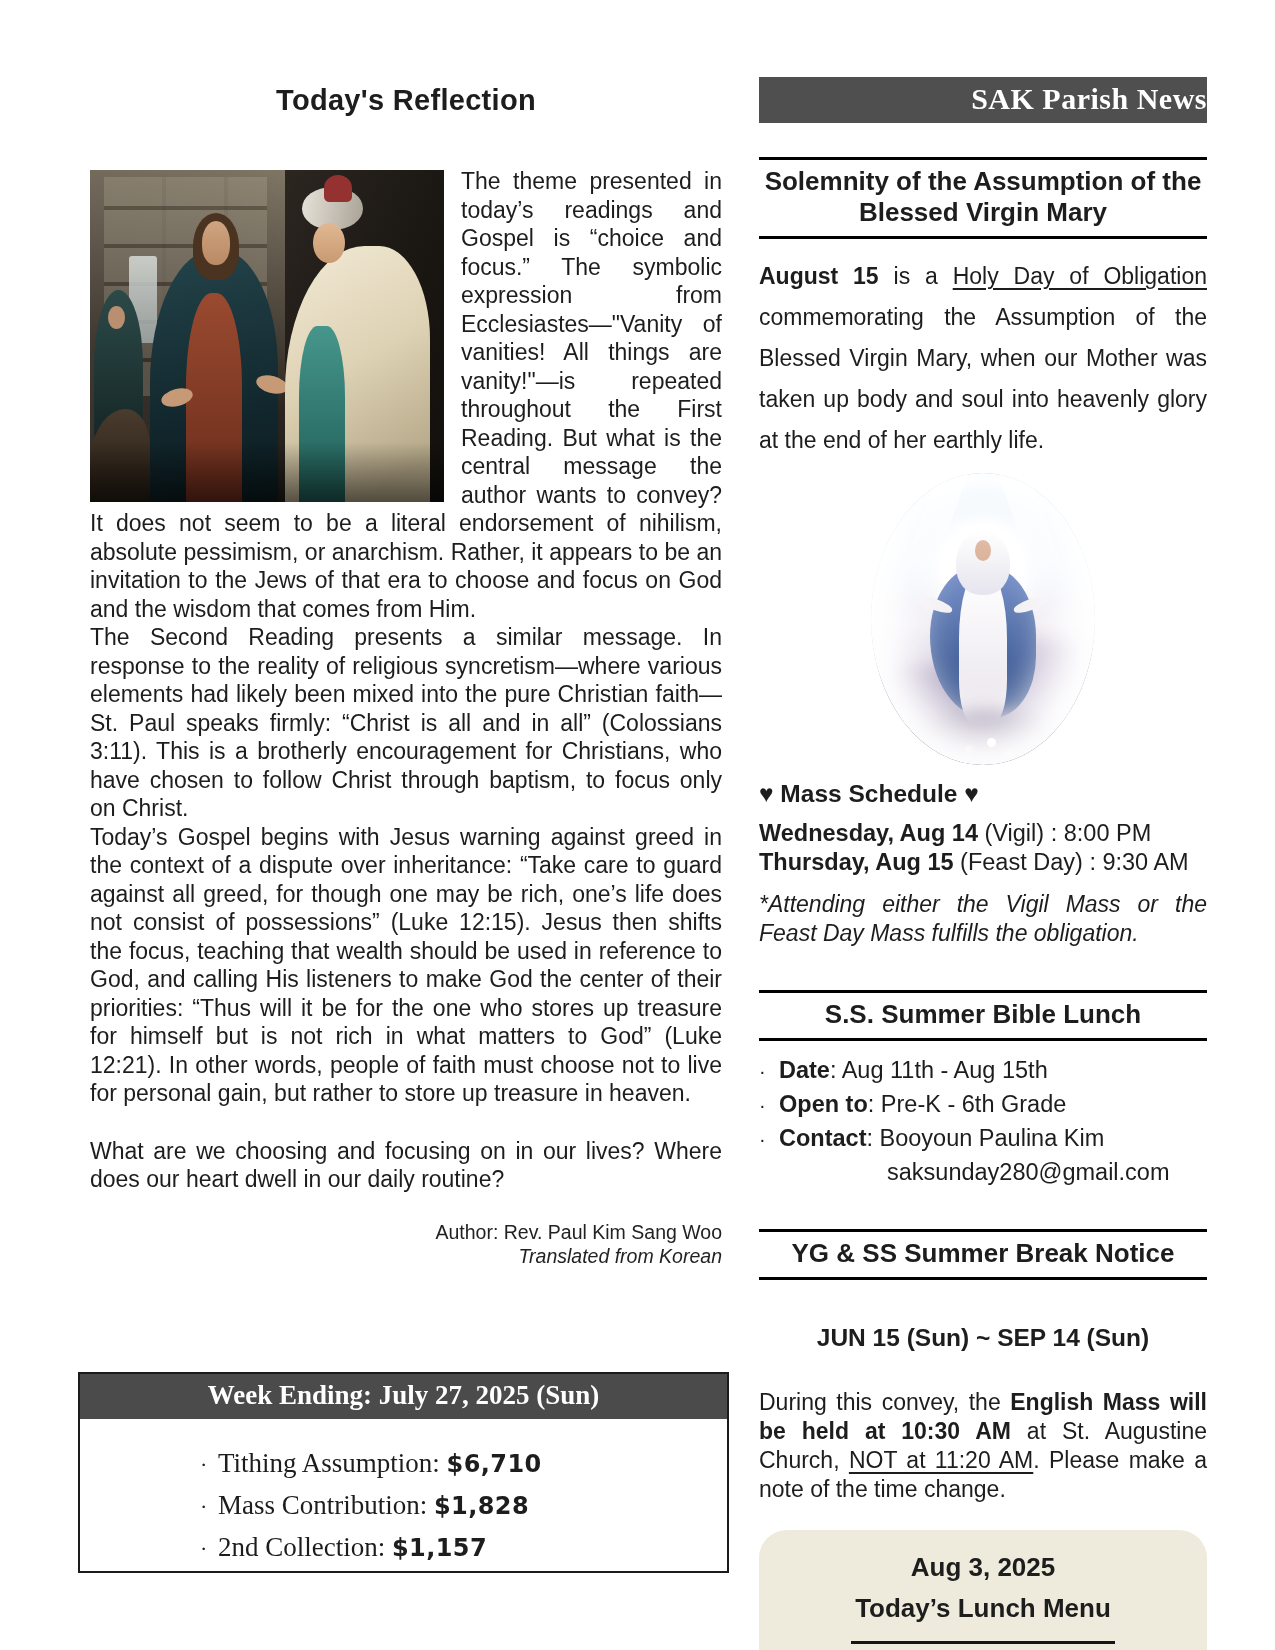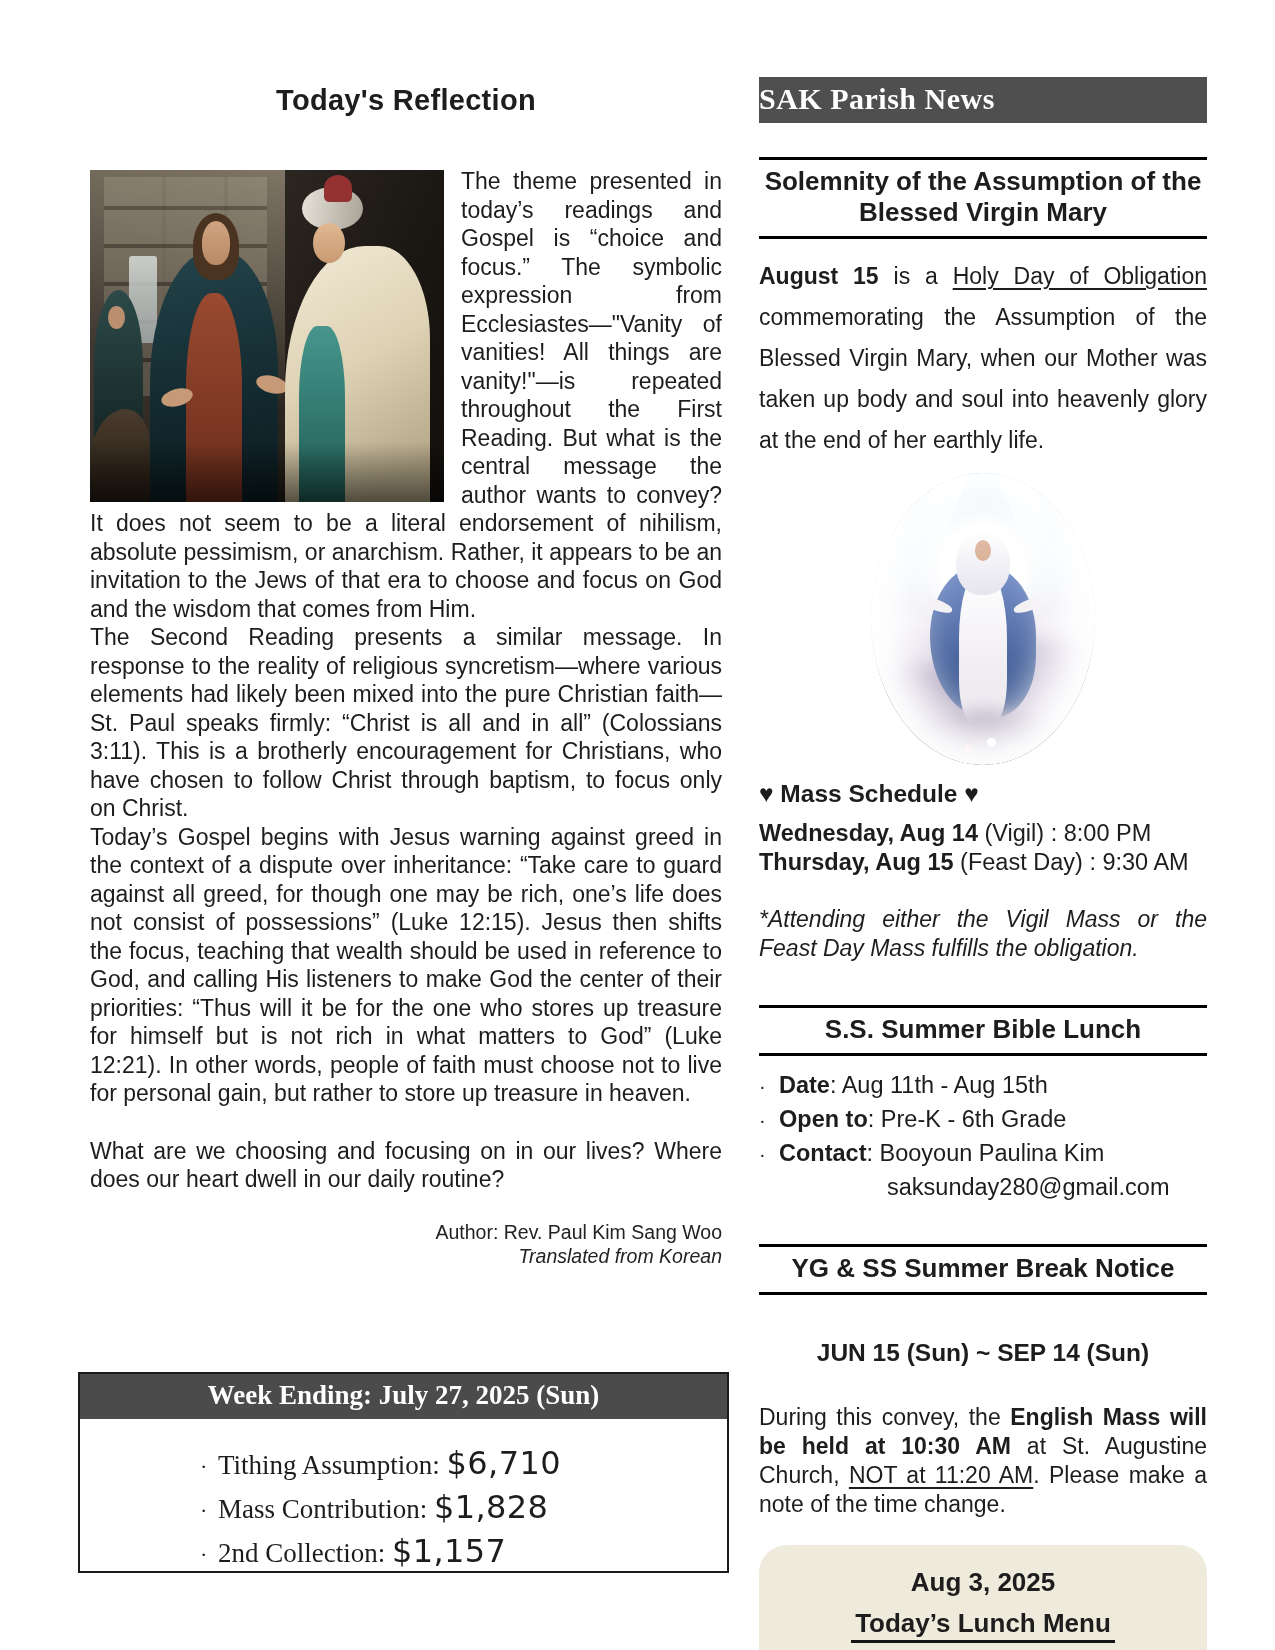--- a/index.html
+++ b/index.html
@@ -42,42 +42,42 @@
   .pt-turban { left:60%; top:5%; width:17%; height:13%; background:linear-gradient(100deg,#e8e3da,#a8a295); border-radius:50%; }
   .pt-turban-top { left:66%; top:1.5%; width:8%; height:8%; background:#943232; border-radius:50% 50% 20% 20%; }
   .pt-shade { left:0; right:0; bottom:0; height:18%; background:linear-gradient(rgba(0,0,0,0), rgba(0,0,0,.55)); }
 
   
   .week-box { position:absolute; left:78px; top:1372px; width:651px; height:201px; border:2px solid #1b1b1b; box-sizing:border-box; background:#fff; }
   .week-header { background:#4b4b4b; color:#ffffff; font-family:"Liberation Serif", serif; font-weight:bold; font-size:27px; text-align:center; padding:6px 0 8px; }
   .week-body { padding:24px 0 0 120px; }
   .week-item { font-family:"Liberation Serif", serif; font-size:27px; line-height:41px; white-space:nowrap; }
   .week-item .blt { display:inline-block; width:18px; font-size:22px; }
-  .week-item .amt { font-family:"DejaVu Sans", sans-serif; font-weight:normal; font-size:32px; letter-spacing:.4px; }
+  .week-item .amt { font-family:"DejaVu Sans", sans-serif; font-weight:bold; font-size:24px; letter-spacing:.4px; }
 
   
   .right-col { position:absolute; left:759px; top:77px; width:448px; }
-  .banner { background:#4f4f4f; color:#ffffff; font-family:"Liberation Serif", serif; font-weight:bold; font-size:30px; text-align:left; padding:5px 0 7px; letter-spacing:.5px; }
+  .banner { background:#4f4f4f; color:#ffffff; font-family:"Liberation Serif", serif; font-weight:bold; font-size:30px; text-align:right; padding:5px 0 7px; letter-spacing:.5px; }
   .sec-head { margin-top:34px; border-top:3px solid #000; border-bottom:3px solid #000; padding:6px 2px 8px; text-align:center; font-weight:bold; font-size:26px; line-height:31px; }
   .sec-head.camp { margin-top:42px; }
   .sec-head.brk { margin-top:40px; }
   .assump-p { margin:17px 0 4px; font-size:23px; line-height:41px; text-align:justify; }
   .u { text-decoration:underline; text-underline-offset:4px; }
   .mass-title { margin-top:12px; font-weight:bold; font-size:24.5px; }
   .mass-lines { margin-top:11px; font-size:23.5px; line-height:29px; }
-  .mass-note { margin-top:28px; font-style:italic; font-size:23px; line-height:29px; text-align:justify; }
+  .mass-note { margin-top:13px; font-style:italic; font-size:23px; line-height:29px; text-align:justify; }
   .camp-list { margin-top:13px; font-size:23.5px; line-height:33px; }
   .camp-list .blt { display:inline-block; width:20px; font-size:20px; }
   .camp-email { padding-left:128px; }
   .break-period { margin-top:44px; text-align:center; font-weight:bold; font-size:24.5px; }
   .break-p { margin-top:36px; font-size:23px; line-height:29px; text-align:justify; }
 
   .lunch-box { margin-top:26px; background:#efebdc; border-radius:28px; text-align:center; padding:22px 12px 26px; }
   .lunch-date { font-weight:bold; font-size:26px; }
-  .lunch-title { display:inline-block; font-weight:bold; font-size:26px; margin-top:10px; border-bottom:3px solid #151515; padding:0 4px 1px; }
+  .lunch-title { display:inline-block; font-weight:bold; font-size:26px; margin-top:10px; border-bottom:3px solid #151515; padding:0 4px 17px; }
   .lunch-icon { margin-top:10px; height:68px; }
 
   
   .mary-wrap { margin-top:12px; text-align:center; height:295px; }
   .mary { display:inline-block; position:relative; width:224px; height:292px; border-radius:50%; overflow:hidden;
     background:linear-gradient(180deg,#bed8f2 0%,#e6f0fa 28%,#f0ecf3 52%,#c7bed4 78%,#efeef4 100%); }
   .mary div { position:absolute; }
   .m-glow { left:16%; top:6%; width:68%; height:52%; background:radial-gradient(closest-side,#ffffff 55%, rgba(255,255,255,0)); }
   .m-ray-l { left:22%; top:-10%; width:13%; height:55%; background:linear-gradient(rgba(255,255,255,.95), rgba(255,255,255,0)); transform:rotate(20deg); }
   .m-ray-r { right:22%; top:-10%; width:13%; height:55%; background:linear-gradient(rgba(255,255,255,.95), rgba(255,255,255,0)); transform:rotate(-20deg); }

